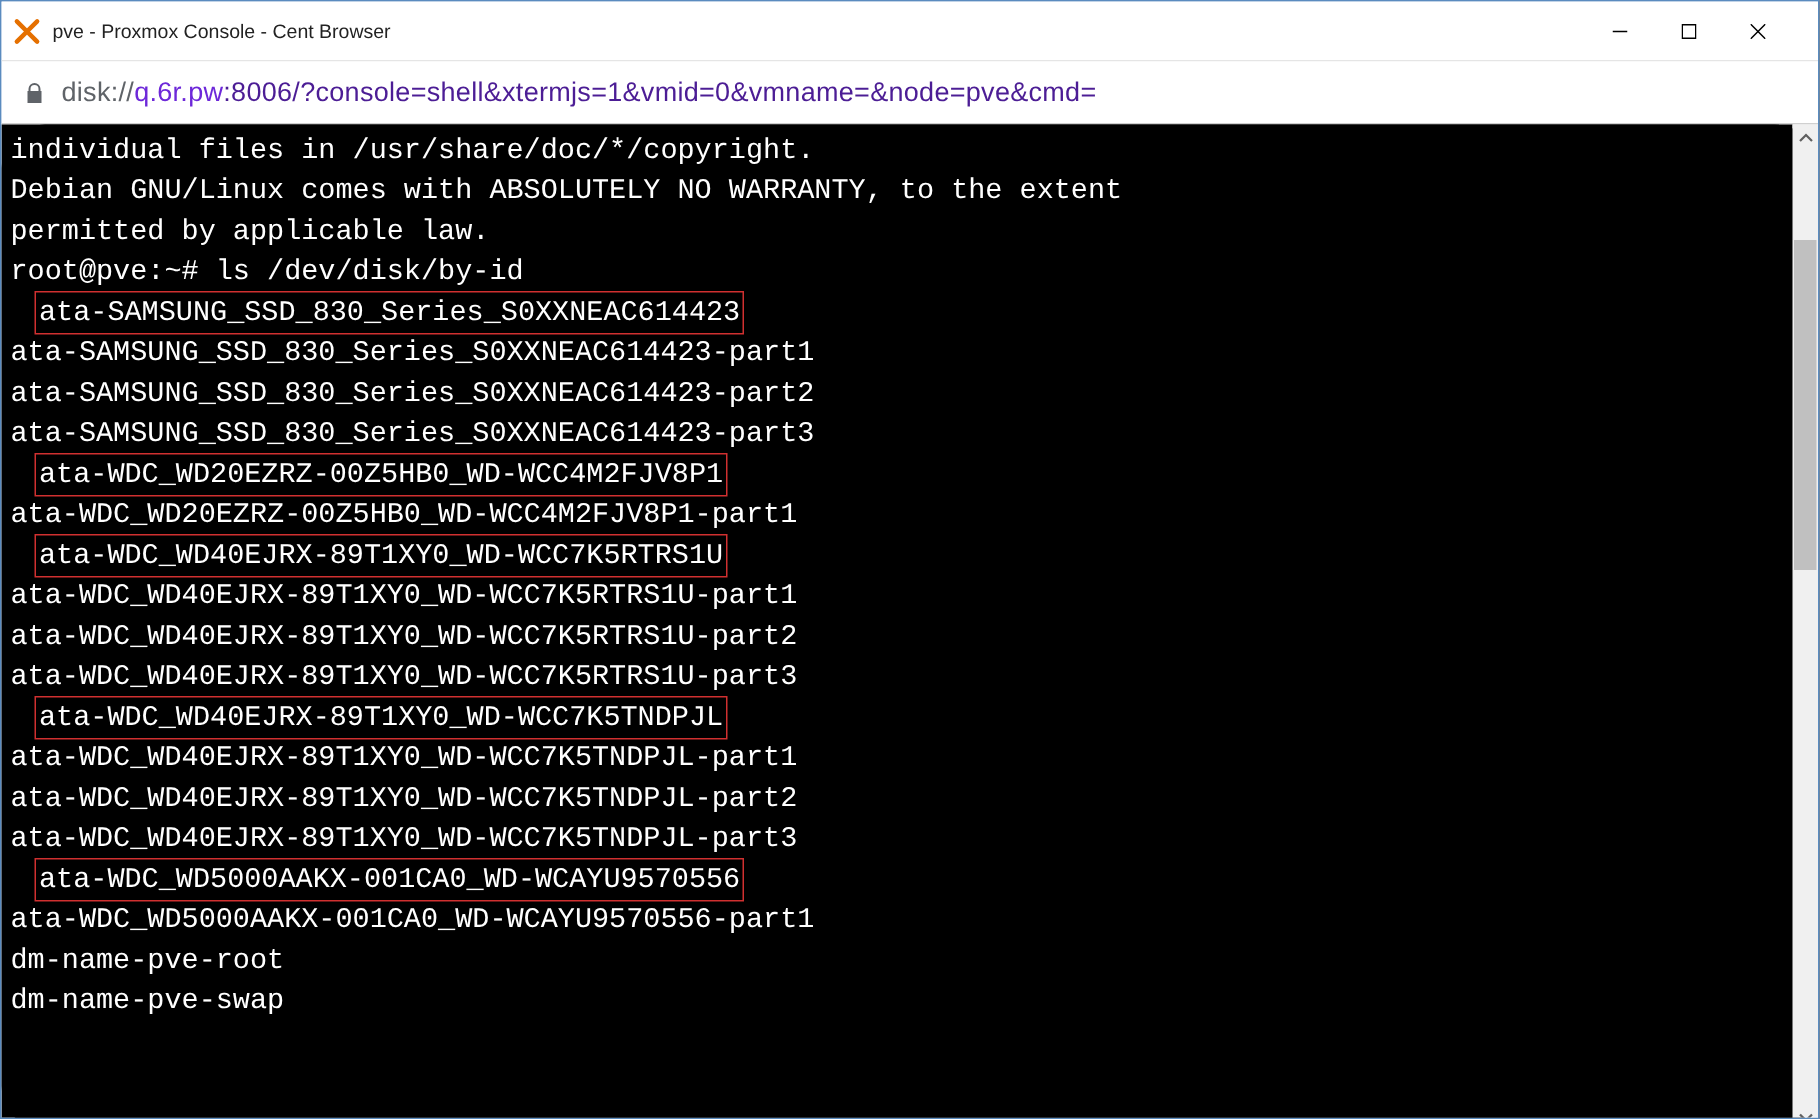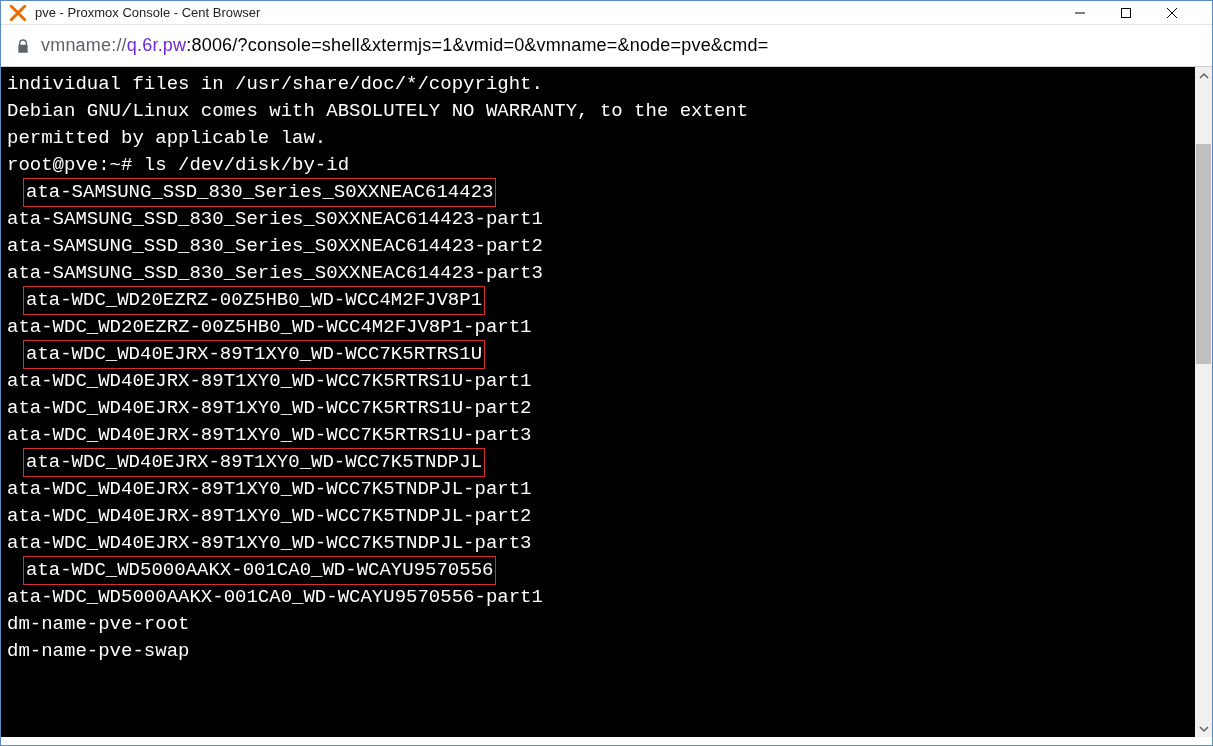--- a/index.html
+++ b/index.html
@@ -5,21 +5,21 @@
     * { margin: 0; padding: 0; box-sizing: border-box; }
     body {
       font-family: "Segoe UI", Tahoma, sans-serif;
       background: #fff;
       width: 1213px;
       height: 746px;
       overflow: hidden;
       border: 1px solid #5a8bbf;
     }
     .titlebar {
-      height: 24px;
+      height: 40px;
       background: #fff;
       display: flex;
       align-items: center;
       padding: 0 17px 0 8px;
       border-bottom: 1px solid #e5e5e5;
     }
     .titlebar .app-icon {
       width: 18px;
       height: 18px;
       margin-right: 8px;
@@ -60,21 +60,21 @@
       color: #5f6368;
     }
     .url {
       font-size: 18px;
       color: #5f6368;
       white-space: nowrap;
       letter-spacing: 0.2px;
     }
     .url .scheme { color: #5f6368; }
     .url .host { color: #6d28d9; }
-    .url .rest { color: #000000; }
+    .url .rest { color: #4c1d95; }
     .terminal-wrap {
       position: relative;
       height: calc(100% - 74px);
       background: #000;
       display: flex;
       border-radius: 29px;
     }
     .terminal {
       flex: 1;
       background: #000;
@@ -149,21 +149,21 @@
   </div>
 </div>
 
 <div class="addr-bar">
   <span class="lock-icon">
     <svg viewBox="0 0 24 24" fill="currentColor">
         <path d="M6 10V8a6 6 0 0112 0v2h1v12H5V10h1zm2 0h8V8a4 4 0 00-8 0v2z"></path>
       </svg>
   </span>
   <span class="url">
-    <span class="scheme">vmname://</span><span class="host">q.6r.pw</span><span class="rest">:8006/?console=shell&amp;xtermjs=1&amp;vmid=0&amp;vmname=&amp;node=pve&amp;cmd=</span>
+    <span class="scheme">disk://</span><span class="host">q.6r.pw</span><span class="rest">:8006/?console=shell&amp;xtermjs=1&amp;vmid=0&amp;vmname=&amp;node=pve&amp;cmd=</span>
   </span>
 </div>
 
 <div class="terminal-wrap">
   <div class="terminal" id="terminal"><span class="term-line">individual files in /usr/share/doc/*/copyright.</span><span class="term-line"></span><span class="term-line">Debian GNU/Linux comes with ABSOLUTELY NO WARRANTY, to the extent</span><span class="term-line">permitted by applicable law.</span><span class="term-line">root@pve:~# ls /dev/disk/by-id</span><span class="term-line"><span class="hl">ata-SAMSUNG_SSD_830_Series_S0XXNEAC614423</span></span><span class="term-line">ata-SAMSUNG_SSD_830_Series_S0XXNEAC614423-part1</span><span class="term-line">ata-SAMSUNG_SSD_830_Series_S0XXNEAC614423-part2</span><span class="term-line">ata-SAMSUNG_SSD_830_Series_S0XXNEAC614423-part3</span><span class="term-line"><span class="hl">ata-WDC_WD20EZRZ-00Z5HB0_WD-WCC4M2FJV8P1</span></span><span class="term-line">ata-WDC_WD20EZRZ-00Z5HB0_WD-WCC4M2FJV8P1-part1</span><span class="term-line"><span class="hl">ata-WDC_WD40EJRX-89T1XY0_WD-WCC7K5RTRS1U</span></span><span class="term-line">ata-WDC_WD40EJRX-89T1XY0_WD-WCC7K5RTRS1U-part1</span><span class="term-line">ata-WDC_WD40EJRX-89T1XY0_WD-WCC7K5RTRS1U-part2</span><span class="term-line">ata-WDC_WD40EJRX-89T1XY0_WD-WCC7K5RTRS1U-part3</span><span class="term-line"><span class="hl">ata-WDC_WD40EJRX-89T1XY0_WD-WCC7K5TNDPJL</span></span><span class="term-line">ata-WDC_WD40EJRX-89T1XY0_WD-WCC7K5TNDPJL-part1</span><span class="term-line">ata-WDC_WD40EJRX-89T1XY0_WD-WCC7K5TNDPJL-part2</span><span class="term-line">ata-WDC_WD40EJRX-89T1XY0_WD-WCC7K5TNDPJL-part3</span><span class="term-line"><span class="hl">ata-WDC_WD5000AAKX-001CA0_WD-WCAYU9570556</span></span><span class="term-line">ata-WDC_WD5000AAKX-001CA0_WD-WCAYU9570556-part1</span><span class="term-line">dm-name-pve-root</span><span class="term-line">dm-name-pve-swap</span></div>
   <div class="scrollbar">
     <div class="sb-btn">
       <svg width="10" height="10" viewBox="0 0 10 10">
           <path d="M1 7 L5 3 L9 7" stroke="#606060" fill="none" stroke-width="1.5"></path>
         </svg>

